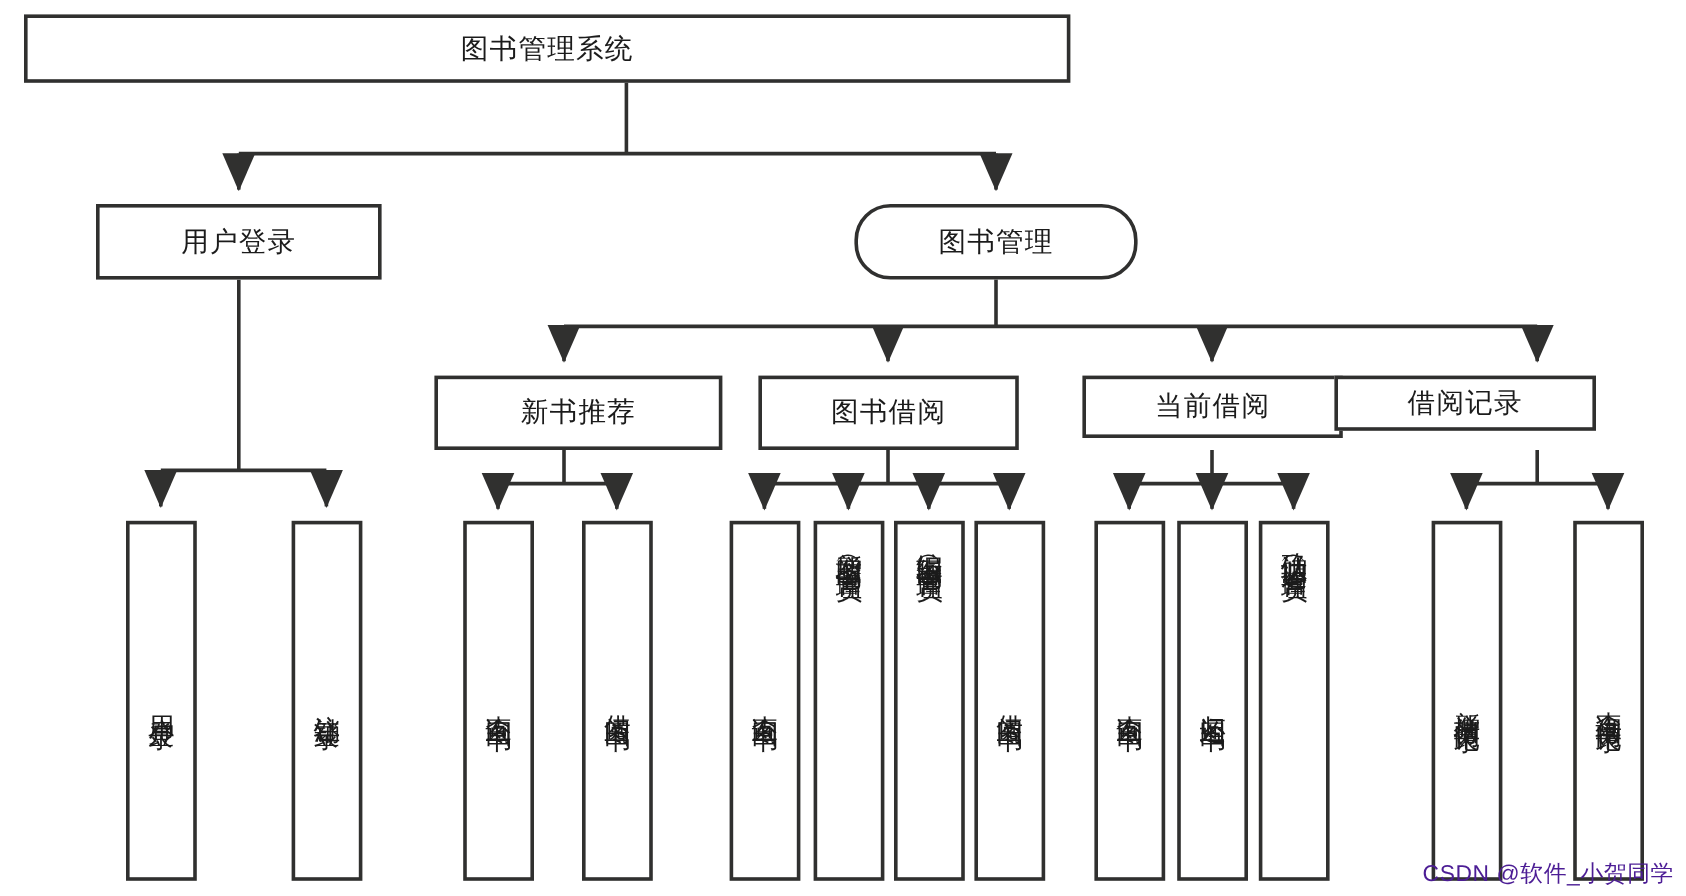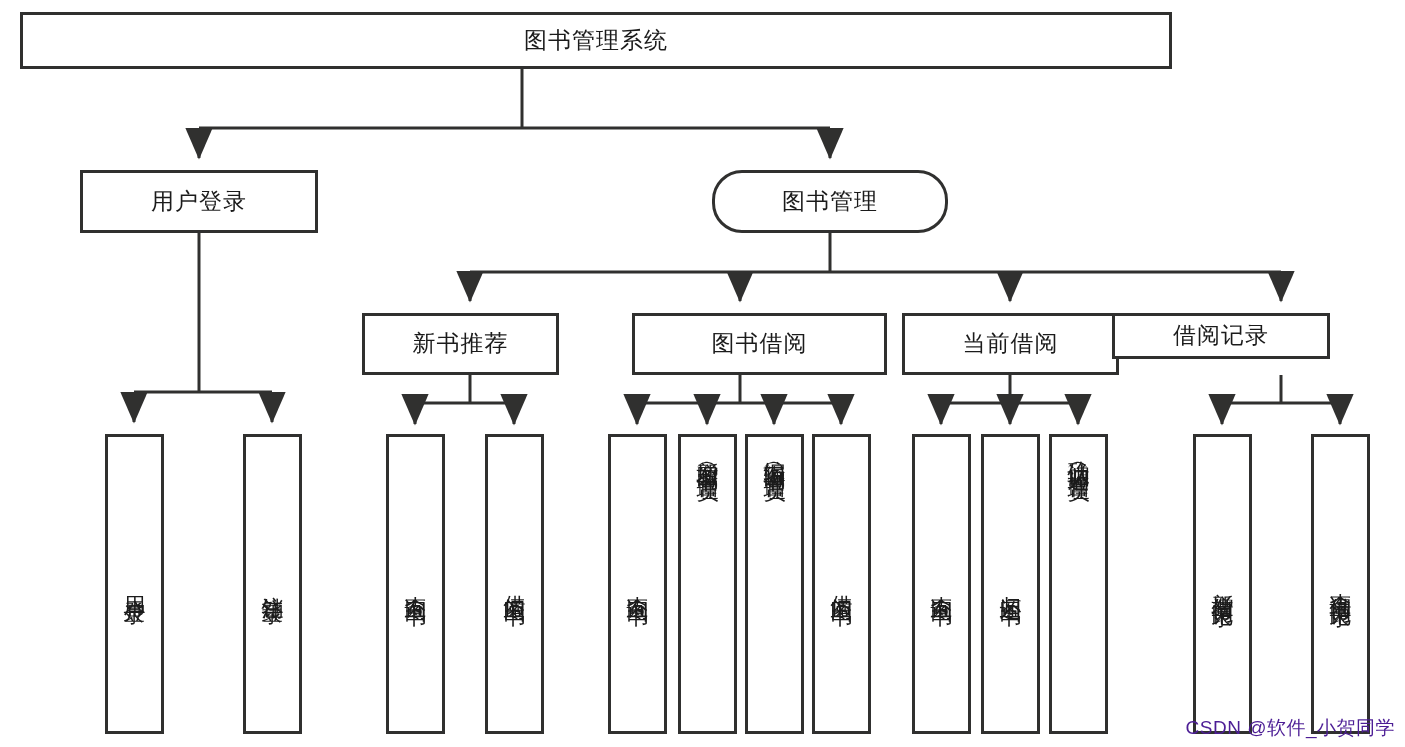--- a/index.html
+++ b/index.html
@@ -128,38 +128,38 @@
       <line x1="1010" y1="403" x2="1010" y2="424" marker-end="url(#arrowdown)"></line>
       <line x1="1078" y1="403" x2="1078" y2="424" marker-end="url(#arrowdown)"></line>
 
       <line x1="1281" y1="375" x2="1281" y2="403"></line>
       <line x1="1222" y1="403" x2="1340" y2="403"></line>
       <line x1="1222" y1="403" x2="1222" y2="424" marker-end="url(#arrowdown)"></line>
       <line x1="1340" y1="403" x2="1340" y2="424" marker-end="url(#arrowdown)"></line>
     </g>
   </svg>
 
-  <div class="node-box level-1" style="left:20px; top:12px; width:1152px; height:57px;font-family:Liberation Serif, serif;">
+  <div class="node-box level-1" style="left:20px; top:12px; width:872px; height:57px;font-family:Liberation Serif, serif;">
     <span class="node-label">图书管理系统</span>
   </div>
 
   <div class="node-box level-2" style="left:80px; top:170px; width:238px; height:63px;">
     <span class="node-label">用户登录</span>
   </div>
   <div class="node-box level-2" style="left:712px; top:170px; width:236px; height:63px;border-radius:30px;">
     <span class="node-label">图书管理</span>
   </div>
 
-  <div class="node-box level-3" style="left:362px; top:313px; width:197px; height:62px;">
+  <div class="node-box level-3" style="left:362px; top:313px; width:240px; height:62px;">
     <span class="node-label">新书推荐</span>
   </div>
-  <div class="node-box level-3" style="left:632px; top:313px; width:255px; height:62px;">
+  <div class="node-box level-3" style="left:632px; top:313px; width:217px; height:62px;">
     <span class="node-label">图书借阅</span>
   </div>
-  <div class="node-box level-3" style="left:902px; top:313px; width:217px; height:62px;">
+  <div class="node-box level-3" style="left:902px; top:313px; width:217px; height:52px;">
     <span class="node-label">当前借阅</span>
   </div>
   <div class="node-box level-3" style="left:1112px; top:313px; width:218px; height:46px;">
     <span class="node-label">借阅记录</span>
   </div>
 
   <div class="node-box leaf short-label" style="left:105px; top:434px; width:59px; height:300px;">
     <span class="node-label">用户登录</span>
   </div>
   <div class="node-box leaf short-label" style="left:243px; top:434px; width:59px; height:300px;">

